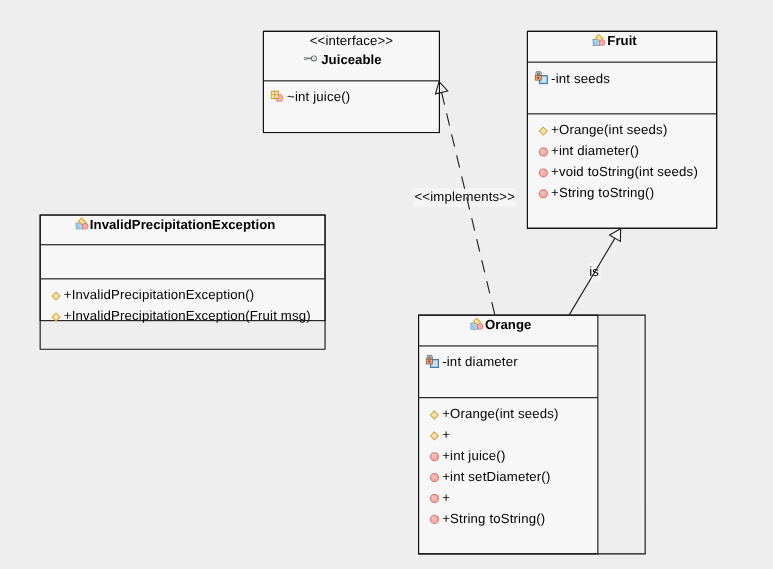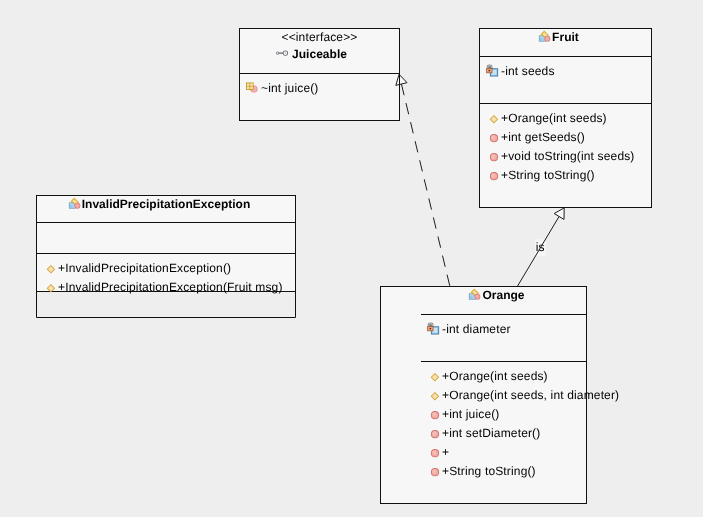--- a/index.html
+++ b/index.html
@@ -113,21 +113,21 @@
           <span class="vis" data-name="visibility-marker">+</span>
           <span data-name="member-signature">Orange(int seeds)</span>
         </div>
         <div class="member" data-name="member-row">
           <span class="ic" data-name="method-icon"><svg width="16" height="16" viewBox="0 0 160 160">
       <circle cx="80" cy="82" r="41" fill="#c96f69"></circle>
       <circle cx="80" cy="82" r="33" fill="#f2a79f"></circle>
       <circle cx="74" cy="75" r="22" fill="#f6bbb4"></circle>
     </svg></span>
           <span class="vis" data-name="visibility-marker">+</span>
-          <span data-name="member-signature">int getSeeds()</span>
+          <span data-name="member-signature">int diameter()</span>
         </div>
         <div class="member" data-name="member-row">
           <span class="ic" data-name="method-icon"><svg width="16" height="16" viewBox="0 0 160 160">
       <circle cx="80" cy="82" r="41" fill="#c96f69"></circle>
       <circle cx="80" cy="82" r="33" fill="#f2a79f"></circle>
       <circle cx="74" cy="75" r="22" fill="#f6bbb4"></circle>
     </svg></span>
           <span class="vis" data-name="visibility-marker">+</span>
           <span data-name="member-signature">void toString(int seeds)</span>
         </div>
@@ -170,21 +170,21 @@
           <span class="ic" data-name="constructor-icon"><svg width="16" height="16" viewBox="0 0 160 160">
       <path d="M79 40 L121 82 L79 125 L37 82 Z" fill="#cd9a2b"></path>
       <path d="M79 51 L111 82 L79 114 L47 82 Z" fill="#f6d694"></path>
       <path d="M79 58 L103 82 L79 106 L55 82 Z" fill="#f9e2b2"></path>
     </svg></span>
           <span class="vis" data-name="visibility-marker">+</span>
           <span data-name="member-signature">InvalidPrecipitationException(Fruit msg)</span>
         </div>
       </div>
     </div>
-    <div class="uml-class" data-name="uml-class-orange" style="left: 380px; top: 286px; width: 207px; height: 218px; padding-left: 40px;">
+    <div class="uml-class" data-name="uml-class-orange" style="left: 380px; top: 286px; width: 164px; height: 218px;">
       <div class="cls-header" data-name="class-header" style="height: 28px;">
         <div class="cls-name-row" data-name="class-name-row"><span class="ic" data-name="class-icon"><svg width="16" height="16" viewBox="0 0 160 160">
       <path d="M19 65 H86 V125 H19 Z" fill="#4e7496"></path>
       <path d="M23 69 H82 V121 H23 Z" fill="#a8d3f1"></path>
       <path d="M27 117 V77 L67 117 Z" fill="#7cbbe6" opacity="0.5"></path>
       <path d="M72 18 L118 60 L84 94 L38 52 Z" fill="#c8920f"></path>
       <path d="M72 31 L106 62 L84 82 L50 51 Z" fill="#f8dfa8"></path>
       <path d="M72 24 L112 61 L84 88 L44 51 Z" fill="none" stroke="#eec552" stroke-width="7"></path>
       <circle cx="104" cy="97" r="29" fill="#c96a66"></circle>
       <circle cx="104" cy="97" r="24" fill="#f5aaa5"></circle>
@@ -217,21 +217,20 @@
           <span class="vis" data-name="visibility-marker">+</span>
           <span data-name="member-signature">Orange(int seeds)</span>
         </div>
         <div class="member" data-name="member-row">
           <span class="ic" data-name="constructor-icon"><svg width="16" height="16" viewBox="0 0 160 160">
       <path d="M79 40 L121 82 L79 125 L37 82 Z" fill="#cd9a2b"></path>
       <path d="M79 51 L111 82 L79 114 L47 82 Z" fill="#f6d694"></path>
       <path d="M79 58 L103 82 L79 106 L55 82 Z" fill="#f9e2b2"></path>
     </svg></span>
           <span class="vis" data-name="visibility-marker">+</span>
-          <span data-name="member-signature">Orange(int seeds, int diameter)</span>
         </div>
         <div class="member" data-name="member-row">
           <span class="ic" data-name="method-icon"><svg width="16" height="16" viewBox="0 0 160 160">
       <circle cx="80" cy="82" r="41" fill="#c96f69"></circle>
       <circle cx="80" cy="82" r="33" fill="#f2a79f"></circle>
       <circle cx="74" cy="75" r="22" fill="#f6bbb4"></circle>
     </svg></span>
           <span class="vis" data-name="visibility-marker">+</span>
           <span data-name="member-signature">int juice()</span>
         </div>
@@ -256,20 +255,21 @@
           <span class="ic" data-name="method-icon"><svg width="16" height="16" viewBox="0 0 160 160">
       <circle cx="80" cy="82" r="41" fill="#c96f69"></circle>
       <circle cx="80" cy="82" r="33" fill="#f2a79f"></circle>
       <circle cx="74" cy="75" r="22" fill="#f6bbb4"></circle>
     </svg></span>
           <span class="vis" data-name="visibility-marker">+</span>
           <span data-name="member-signature">String toString()</span>
         </div>
       </div>
     </div>
+    <div class="edge-label" data-name="relationship-label-implements" style="left: 375.8px; top: 171.3px;">&lt;&lt;implements&gt;&gt;</div>
     <div class="edge-label" data-name="relationship-label-is" style="left: 534.7px; top: 238.7px;">is</div>
     <svg class="edges" width="703" height="517" data-name="class-border-overlay" style="z-index: 6;">
       <path d="M239.5 28.5 H399.5 V120.5 H239.5 Z" fill="none" stroke="#111" stroke-width="1" data-name="class-outline"></path>
       <path d="M479.5 28.5 H651.5 V207.5 H479.5 Z" fill="none" stroke="#111" stroke-width="1" data-name="class-outline"></path>
       <path d="M36.5 195.5 H295.5 V317.5 H36.5 Z" fill="none" stroke="#111" stroke-width="1" data-name="class-outline"></path>
       <path d="M380.5 286.5 H586.5 V503.5 H380.5 Z" fill="none" stroke="#111" stroke-width="1" data-name="class-outline"></path>
     </svg>
   </div>
 
 </body></html>

